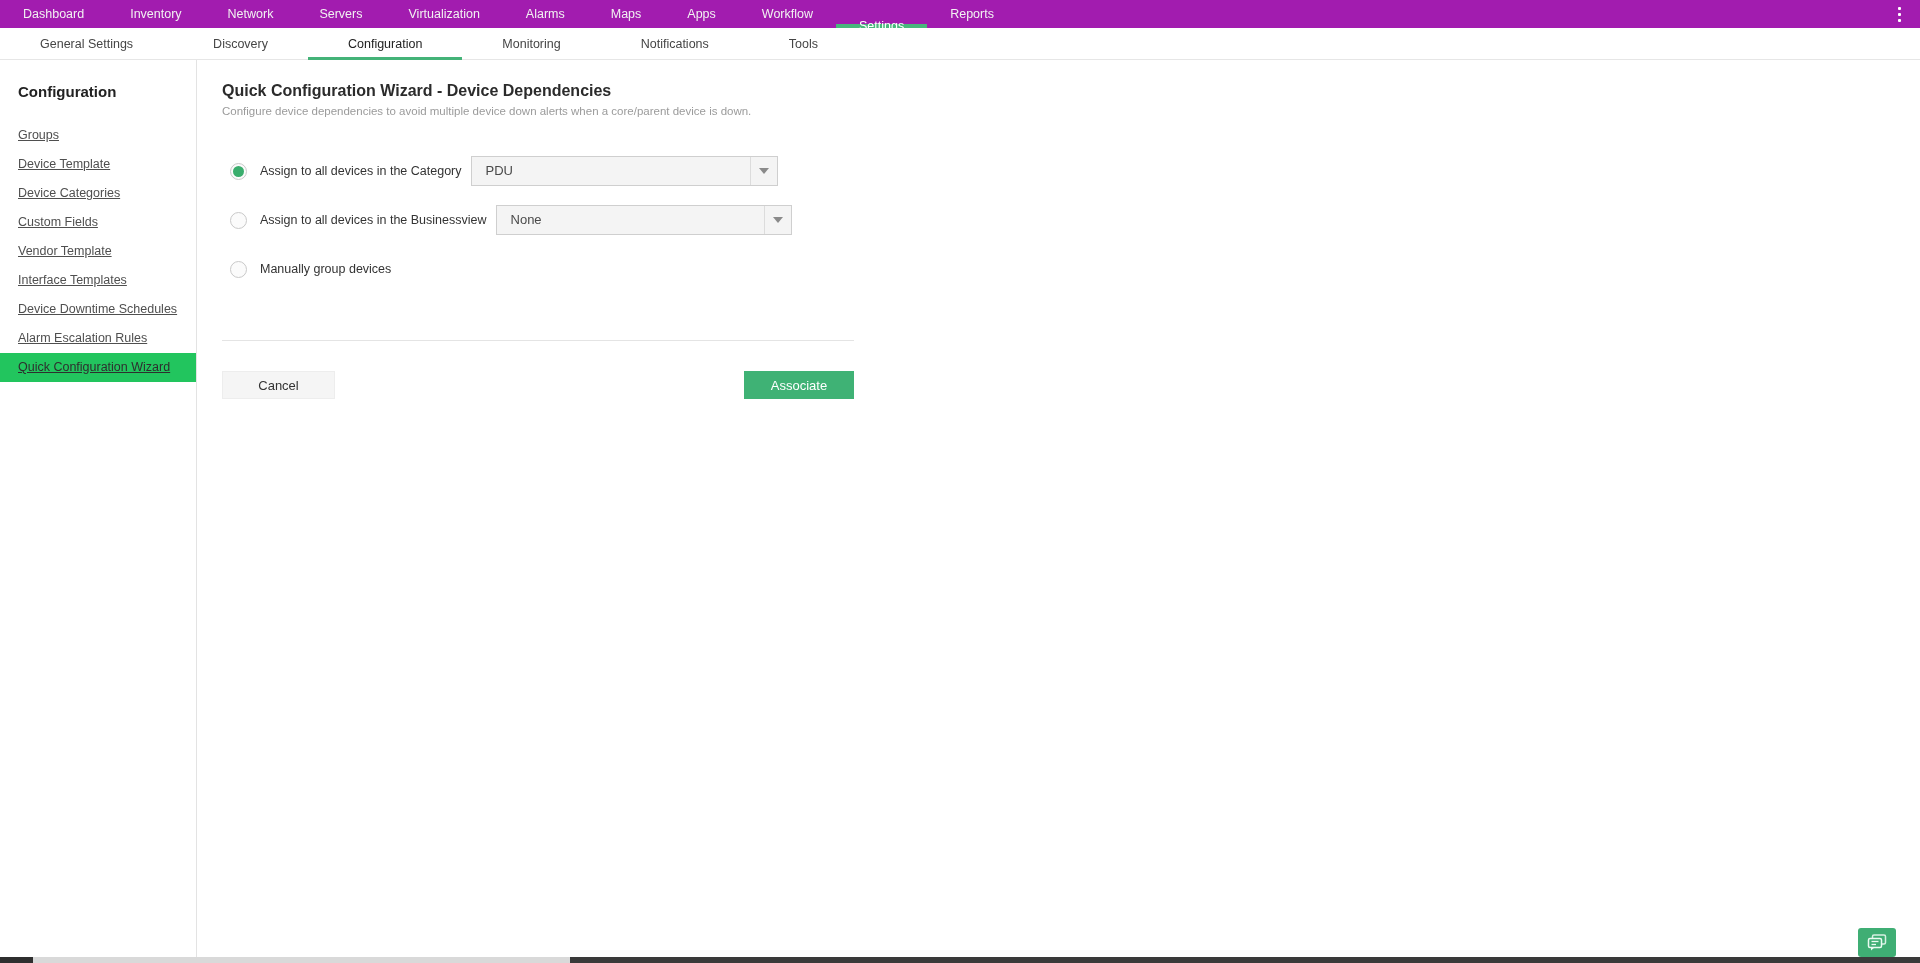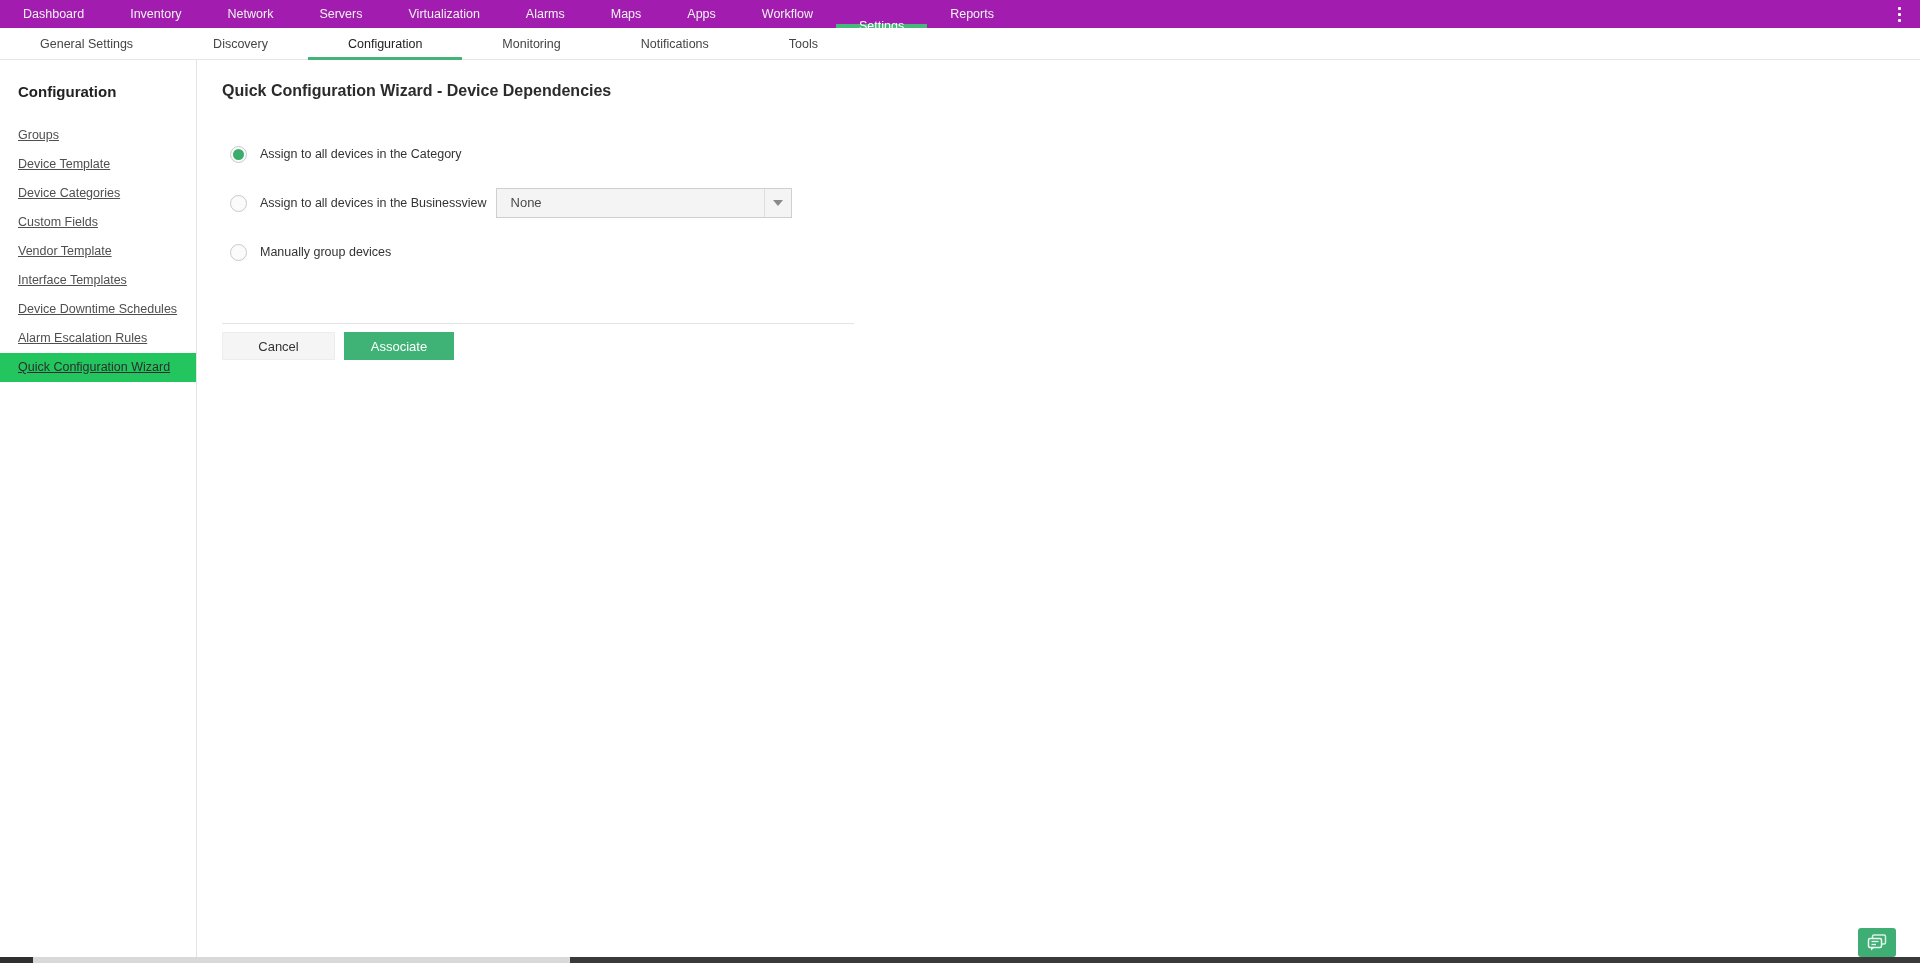--- a/index.html
+++ b/index.html
@@ -84,21 +84,21 @@
     justify-content:center;
   }
   .dd-arrow::after {
     content:""; width:0; height:0; border-left:5px solid transparent;
     border-right:5px solid transparent; border-top:6px solid #8a8a8a;
   }
   .dd-w0 { width:307px; }
   .dd-w1 { width:296px; }
 
   .divider { width:632px; height:1px; background:#e4e4e4; margin-top:56px; }
-  .actions { width:632px; display:flex; justify-content:flex-start; gap:9px; margin-top:8px; }
+  .actions { width:632px; display:flex; justify-content:space-between; gap:1px; margin-top:30px; }
   .btn {
     height:28px; border:none; font-family:inherit; font-size:13px; cursor:pointer;
     display:inline-flex; align-items:center; justify-content:center;
   }
   .btn-cancel { width:113px; background:#f5f5f5; color:#333; border:1px solid #ededed; }
   .btn-associate { width:110px; background:#3fb275; color:#fff; }
 
   
   .hscrollbar { position:absolute; left:0; bottom:0; width:1920px; height:6px; background:#d9d9d9; }
   .hscroll-left { position:absolute; left:0; top:0; width:33px; height:6px; background:#2f2f2f; }
@@ -154,27 +154,32 @@
         <div class="side-item">Vendor Template</div>
         <div class="side-item">Interface Templates</div>
         <div class="side-item">Device Downtime Schedules</div>
         <div class="side-item">Alarm Escalation Rules</div>
         <div class="side-item active">Quick Configuration Wizard</div>
       </div>
   </div>
 
   <div class="main">
     <div class="page-title">Quick Configuration Wizard - Device Dependencies</div>
+    <div class="page-subtitle">Configure device dependencies to avoid multiple device down alerts when a core/parent device is down.</div>
 
     <div class="options" id="options">
         <div class="option-row">
           <span class="radio selected">
             <span class="dot"></span>
           </span>
           <span class="option-label">Assign to all devices in the Category</span>
+          <div class="dropdown dd-w0">
+            <span class="dd-value">PDU</span>
+            <span class="dd-arrow"></span>
+          </div>
         </div>
         <div class="option-row">
           <span class="radio">
             <span class="dot"></span>
           </span>
           <span class="option-label">Assign to all devices in the Businessview</span>
           <div class="dropdown dd-w1">
             <span class="dd-value">None</span>
             <span class="dd-arrow"></span>
           </div>

